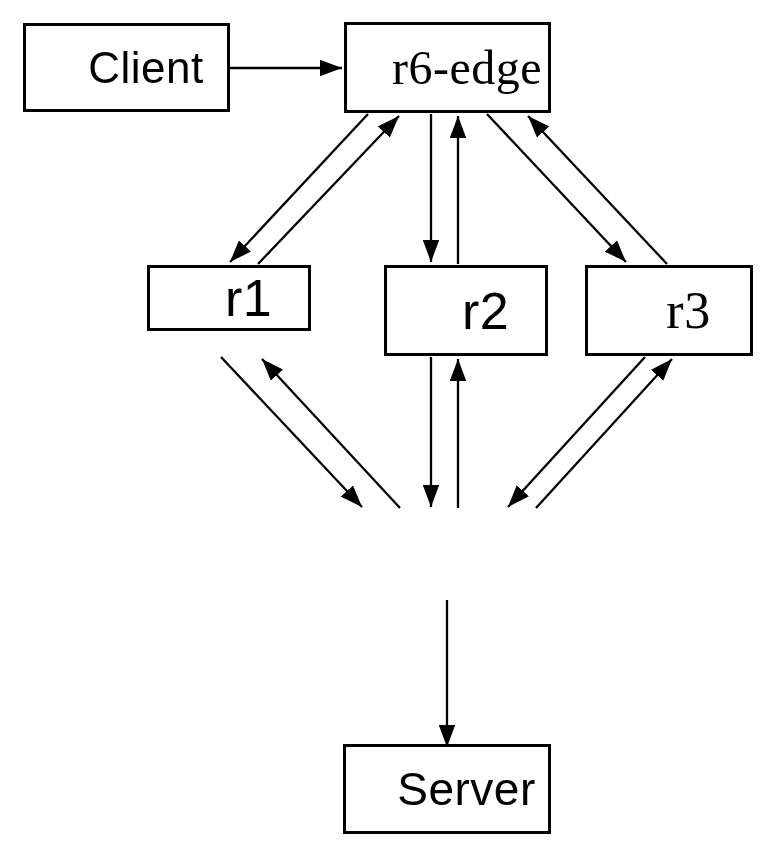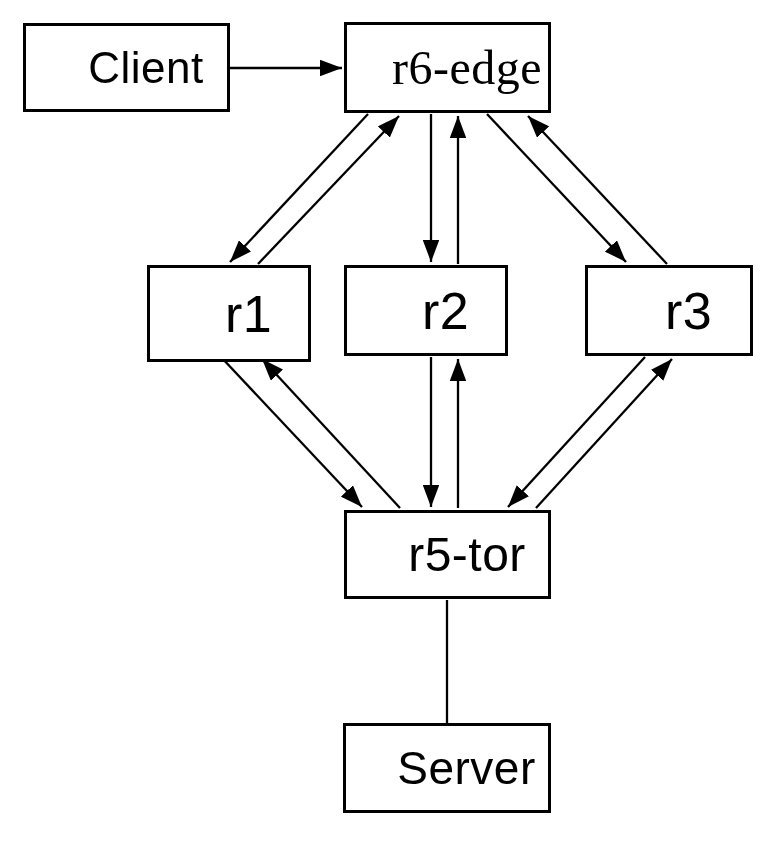--- a/index.html
+++ b/index.html
@@ -78,34 +78,31 @@
     </svg>
 
   <div class="node" style="font-size: 44px; left: 23px; top: 23px; width: 207px; height: 89px;">
     <span class="node-label">Client</span>
   </div>
 
   <div class="node" style="font-size: 48px; left: 344px; top: 22px; width: 207px; height: 91px; font-family: Liberation Serif, serif;">
     <span class="node-label">r6-edge</span>
   </div>
 
-  <div class="node" style="font-size: 52px; left: 147px; top: 265px; width: 164px; height: 97px;">
+  <div class="node" style="font-size: 52px; left: 147px; top: 265px; width: 164px; height: 66px;">
     <span class="node-label">r1</span>
   </div>
 
-  <div class="node" style="font-size: 52px; left: 344px; top: 265px; width: 164px; height: 91px;">
+  <div class="node" style="font-size: 52px; left: 384px; top: 265px; width: 164px; height: 91px;">
     <span class="node-label">r2</span>
   </div>
 
-  <div class="node" style="font-size: 52px; left: 585px; top: 265px; width: 168px; height: 91px;">
+  <div class="node" style="font-size: 52px; left: 585px; top: 265px; width: 168px; height: 91px; font-family: Liberation Serif, serif;">
     <span class="node-label">r3</span>
   </div>
 
-  <div class="node" style="font-size: 48px; left: 344px; top: 510px; width: 207px; height: 89px;">
-    <span class="node-label">r5-tor</span>
-  </div>
 
-  <div class="node" style="font-size: 46px; left: 343px; top: 723px; width: 208px; height: 90px;">
+  <div class="node" style="font-size: 46px; left: 343px; top: 744px; width: 208px; height: 90px;">
     <span class="node-label">Server</span>
   </div>
 
 
 </div>
 
 </body></html>

